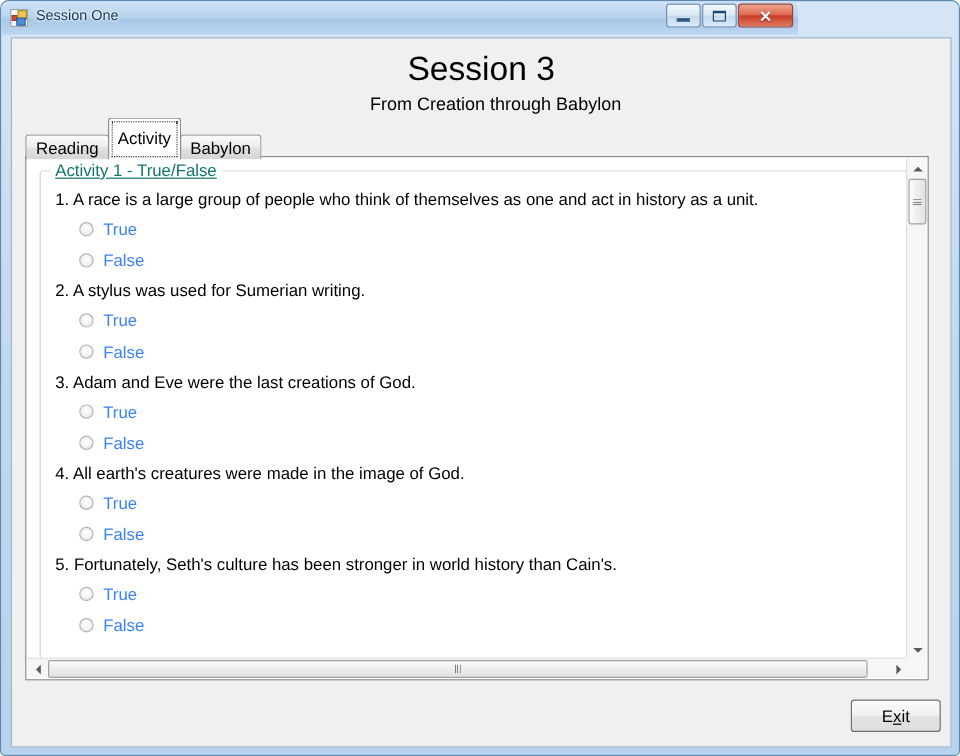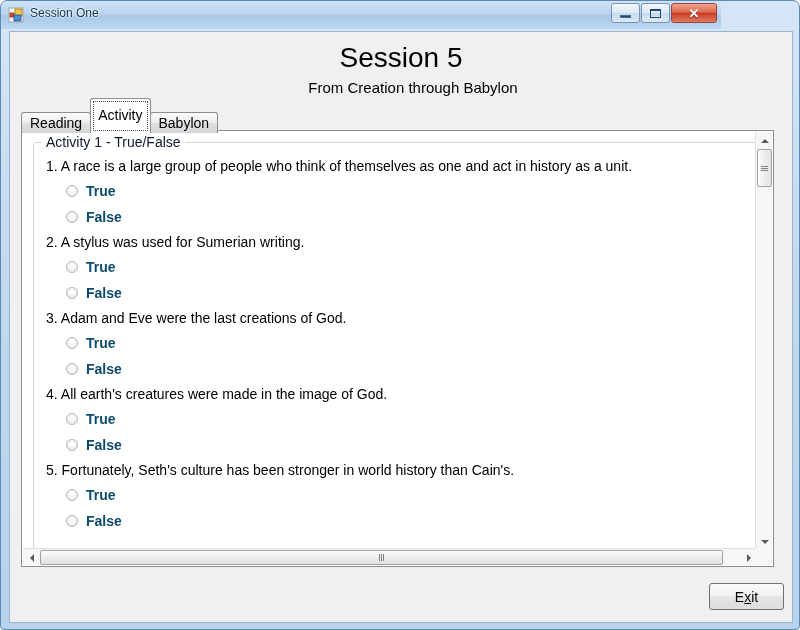--- a/index.html
+++ b/index.html
@@ -19,21 +19,21 @@
     overflow: hidden;
     background: linear-gradient(180deg,#d6e6f6 0%, #c3daf0 40%, #b6d2ec 100%);
     border: 1px solid #5d8ab5;
     border-radius: 7px 7px 4px 4px;
   }
 
   
   .titlebar {
     position: absolute;
     left: 0; top: 0;
-    width: 720px;
+    width: 664px;
     height: 28px;
     background: linear-gradient(180deg,#cfe2f5 0%, #b9d4ef 45%, #a9c8e8 55%, #bdd7f1 100%);
     border-radius: 6px 6px 0 0;
     box-sizing: border-box;
   }
   .title-icon {
     position: absolute;
     left: 7px; top: 6px;
     width: 16px; height: 16px;
   }
@@ -198,22 +198,23 @@
     border-radius: 3px;
     box-sizing: border-box;
   }
   .groupbox-legend {
     position: absolute;
     left: 8px;
     top: -9px;
     background: #ffffff;
     padding: 0 4px;
     font-size: 14px;
-    color: #0f172a;
+    color: #0f766e;
     white-space: nowrap;
+    text-decoration: underline;
   }
 
   .qlist {
     position: absolute;
     left: 0; top: 13px;
     width: 100%;
   }
   .question {
     font-size: 14px;
     color: #000000;
@@ -233,23 +234,22 @@
     height: 12px;
     border-radius: 50%;
     box-sizing: border-box;
     border: 1px solid #b4b4b4;
     background: radial-gradient(circle at 50% 40%, #ffffff 0%, #f2f2f2 55%, #dcdcdc 100%);
     margin-right: 8px;
     flex: none;
   }
   .option-label {
     font-size: 14px;
-    color: #0c4a6e;
+    color: #3b82f6;
     line-height: 16px;
-    font-weight: bold;
   }
 
   
   .vscroll {
     position: absolute;
     right: 1px; top: 1px;
     width: 17px;
     height: 418px;
     background: #f6f6f6;
     border-left: 1px solid #e0e0e0;
@@ -392,21 +392,21 @@
         <span class="glyph-max"></span>
       </div>
       <div class="win-btn close">
         <span class="glyph-close">✕</span>
       </div>
     </div>
   </div>
 
   <div class="client">
 
-    <div class="header-title">Session 5</div>
+    <div class="header-title">Session 3</div>
     <div class="header-sub">From Creation through Babylon</div>
 
     <div class="tabstrip">
       <div class="tab">
         <span>Reading</span>
       </div>
       <div class="tab selected">
         <span>Activity</span>
         <span class="tab-focus"></span>
       </div>

